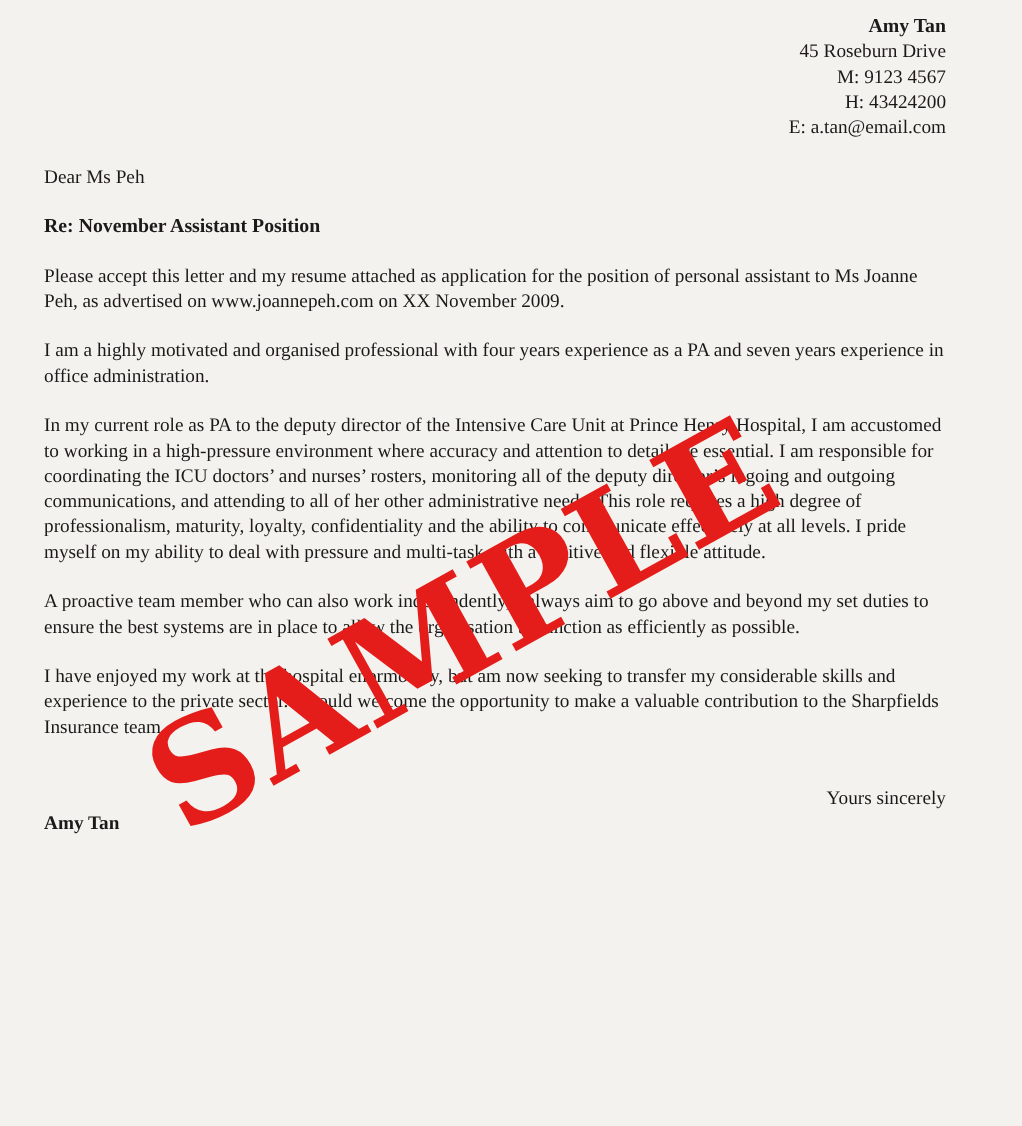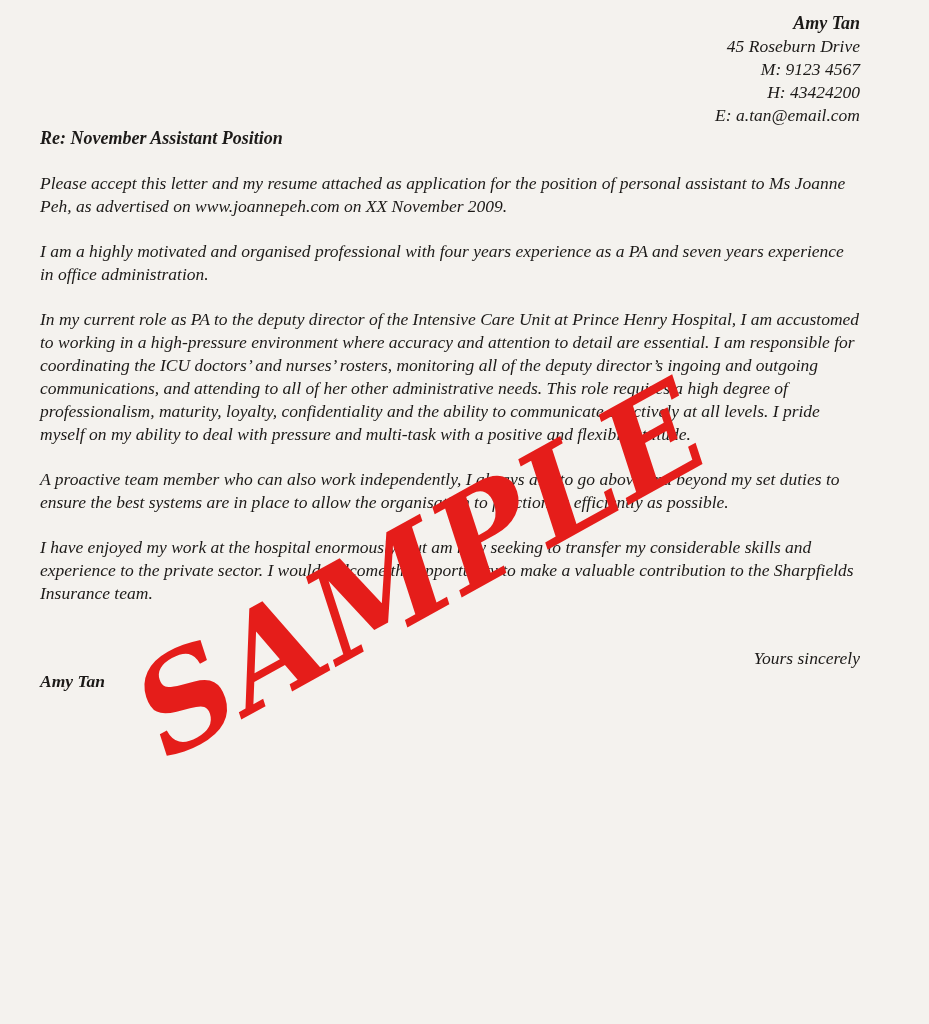--- a/index.html
+++ b/index.html
@@ -16,21 +16,20 @@
     overflow: hidden;
   }
   .page {
     position: relative;
     width: 929px;
     height: 796px;
     padding: 12px 69px 0 40px;
     box-sizing: border-box;
     font-size: 17.5px;
     line-height: 23px;
-    font-style: italic;
   }
   .sender-block {
     text-align: right;
   }
   .sender-name {
     font-weight: bold;
     font-size: 18px;
   }
   .sender-line {
     display: block;
@@ -86,20 +85,21 @@
 
   <div class="sender-block">
     <span class="sender-name sender-line">Amy Tan</span>
     <span class="sender-line">45 Roseburn Drive</span>
     <span class="sender-line">M: 9123 4567</span>
     <span class="sender-line">H: 43424200</span>
     <span class="sender-line">E: a.tan@email.com</span>
   </div>
 
 
+  <div class="salutation">Dear Ms Peh</div>
 
   <div class="subject">Re: November Assistant Position</div>
 
   <p class="body-paragraph">Please accept this letter and my resume attached as application for the position of personal assistant to Ms Joanne Peh, as advertised on www.joannepeh.com on XX November 2009.</p>
   <p class="body-paragraph">I am a highly motivated and organised professional with four years experience as a PA and seven years experience in office administration.</p>
   <p class="body-paragraph">In my current role as PA to the deputy director of the Intensive Care Unit at Prince Henry Hospital, I am accustomed to working in a high-pressure environment where accuracy and attention to detail are essential. I am responsible for coordinating the ICU doctors’ and nurses’ rosters, monitoring all of the deputy director’s ingoing and outgoing communications, and attending to all of her other administrative needs. This role requires a high degree of professionalism, maturity, loyalty, confidentiality and the ability to communicate effectively at all levels. I pride myself on my ability to deal with pressure and multi-task with a positive and flexible attitude.</p>
   <p class="body-paragraph">A proactive team member who can also work independently, I always aim to go above and beyond my set duties to ensure the best systems are in place to allow the organisation to function as efficiently as possible.</p>
   <p class="body-paragraph">I have enjoyed my work at the hospital enormously, but am now seeking to transfer my considerable skills and experience to the private sector. I would welcome the opportunity to make a valuable contribution to the Sharpfields Insurance team.</p>
 
   <div class="closing-block">

